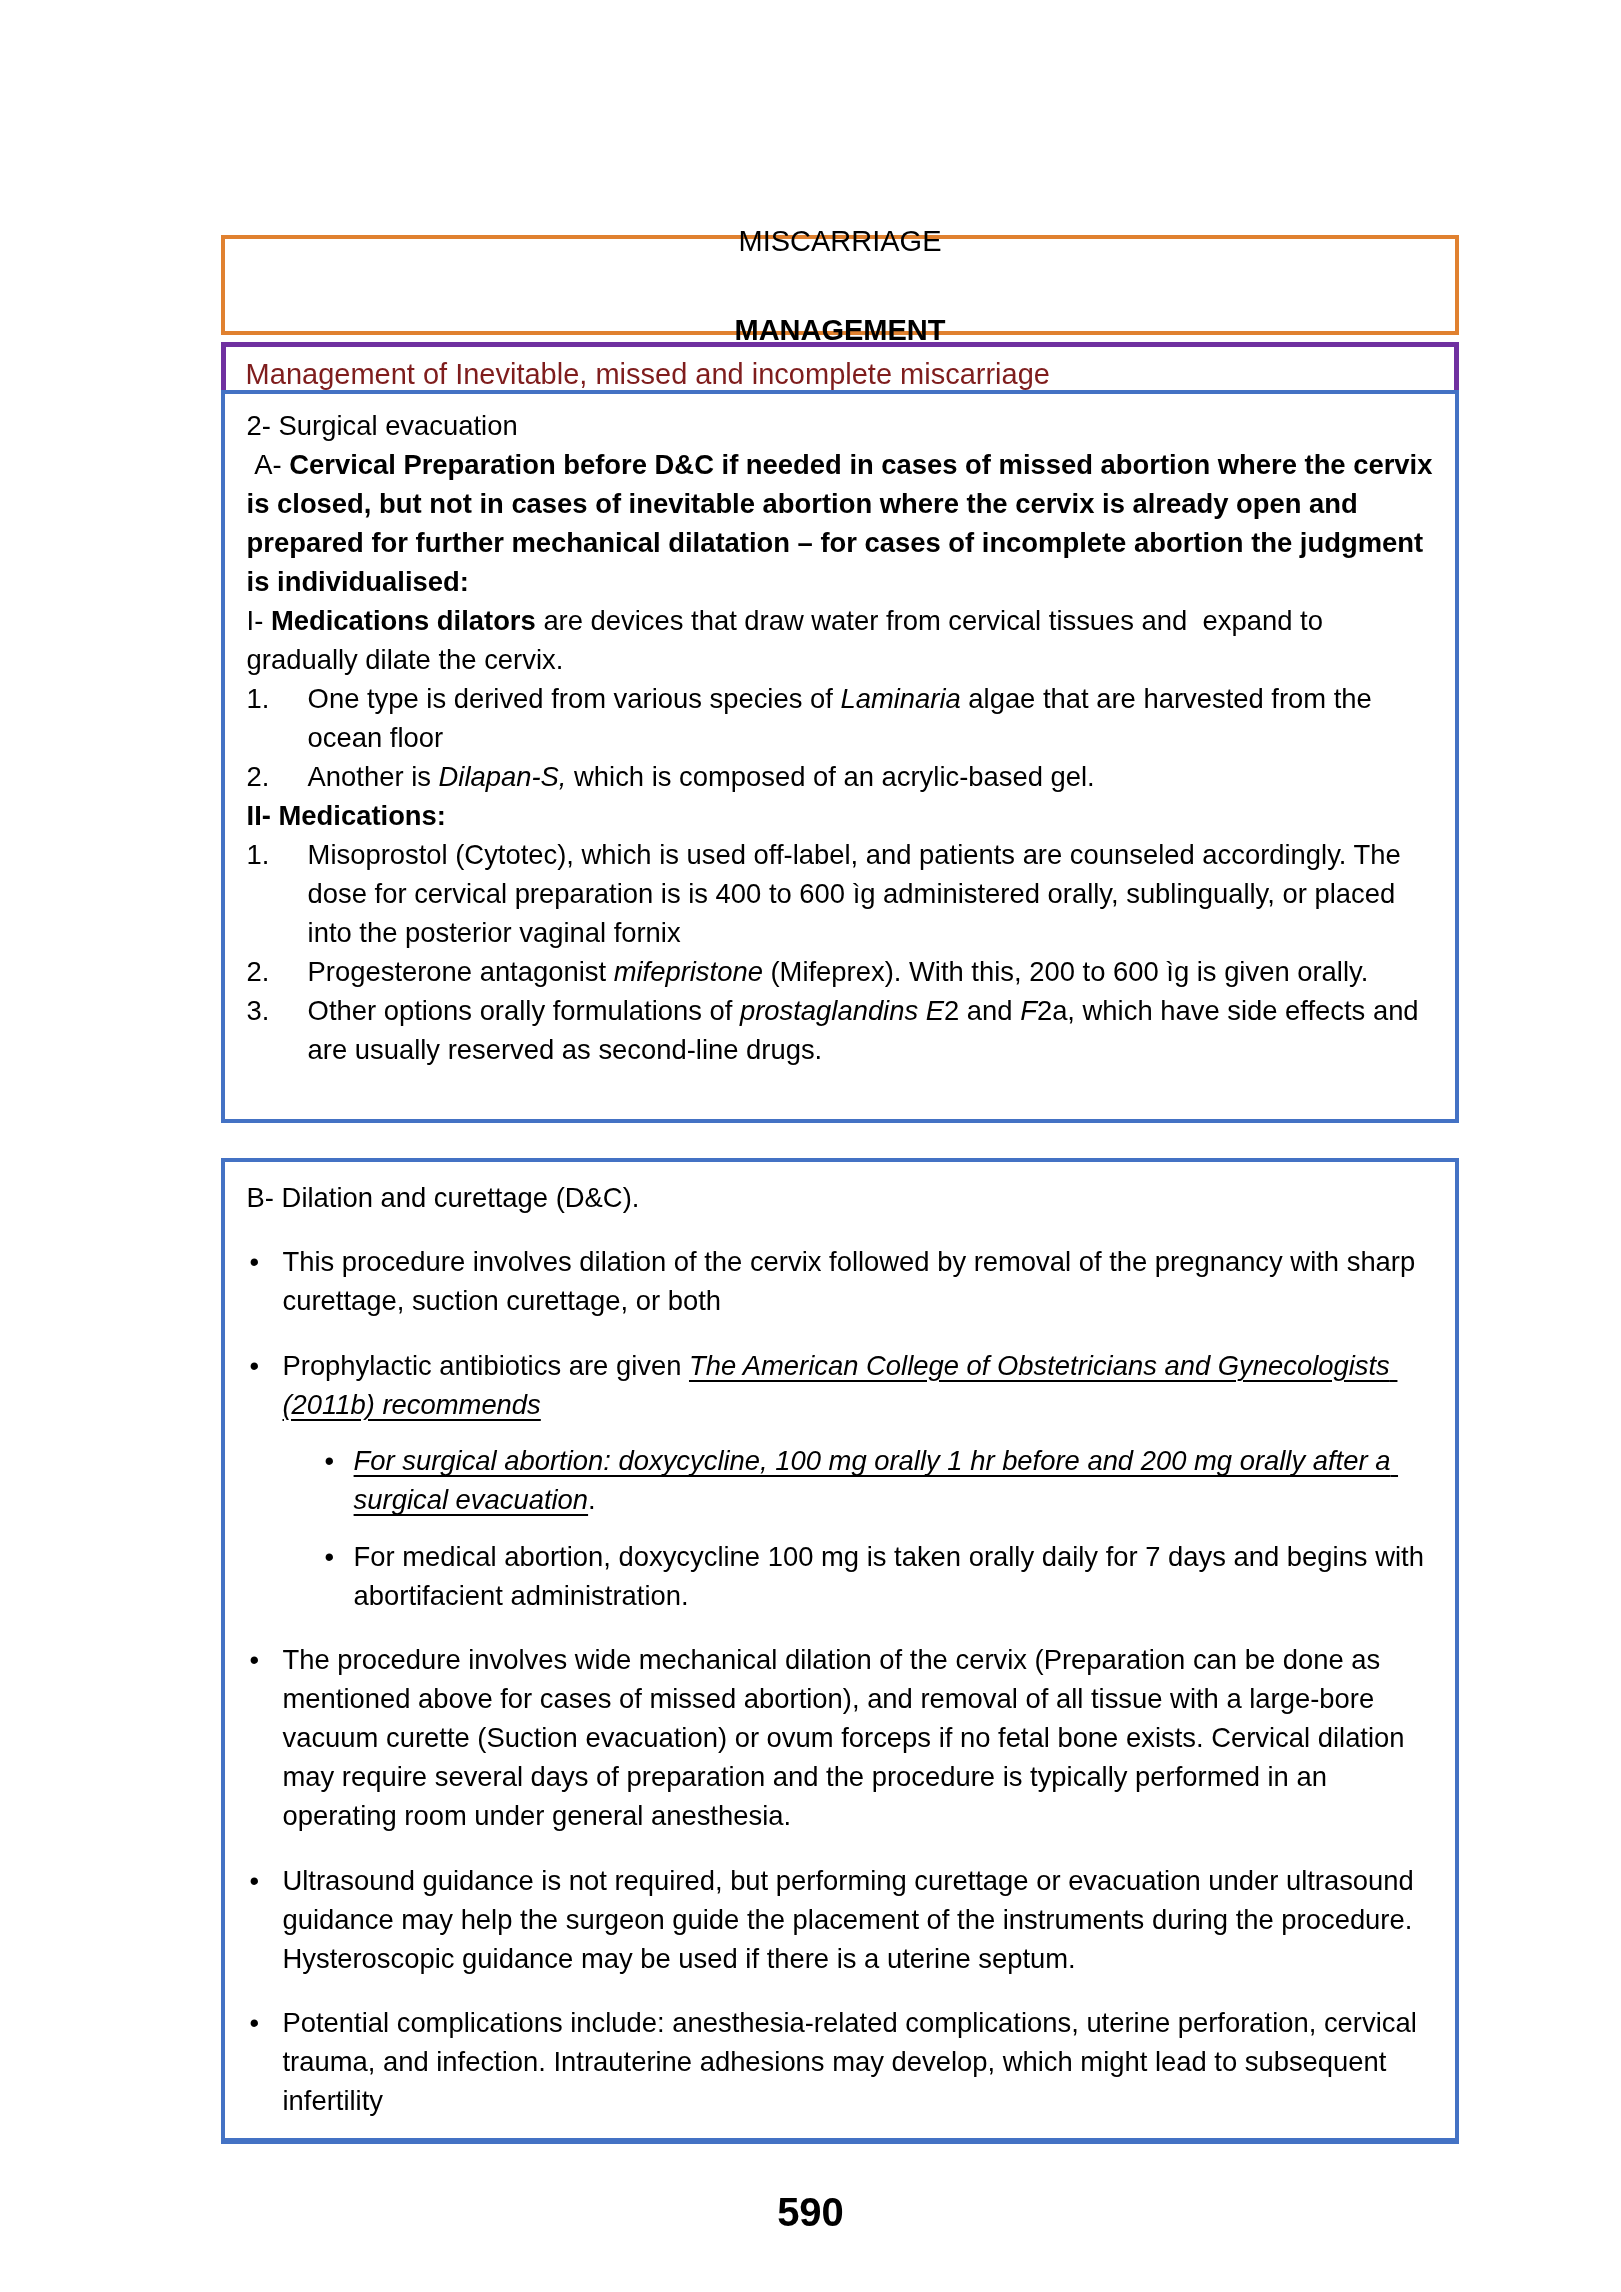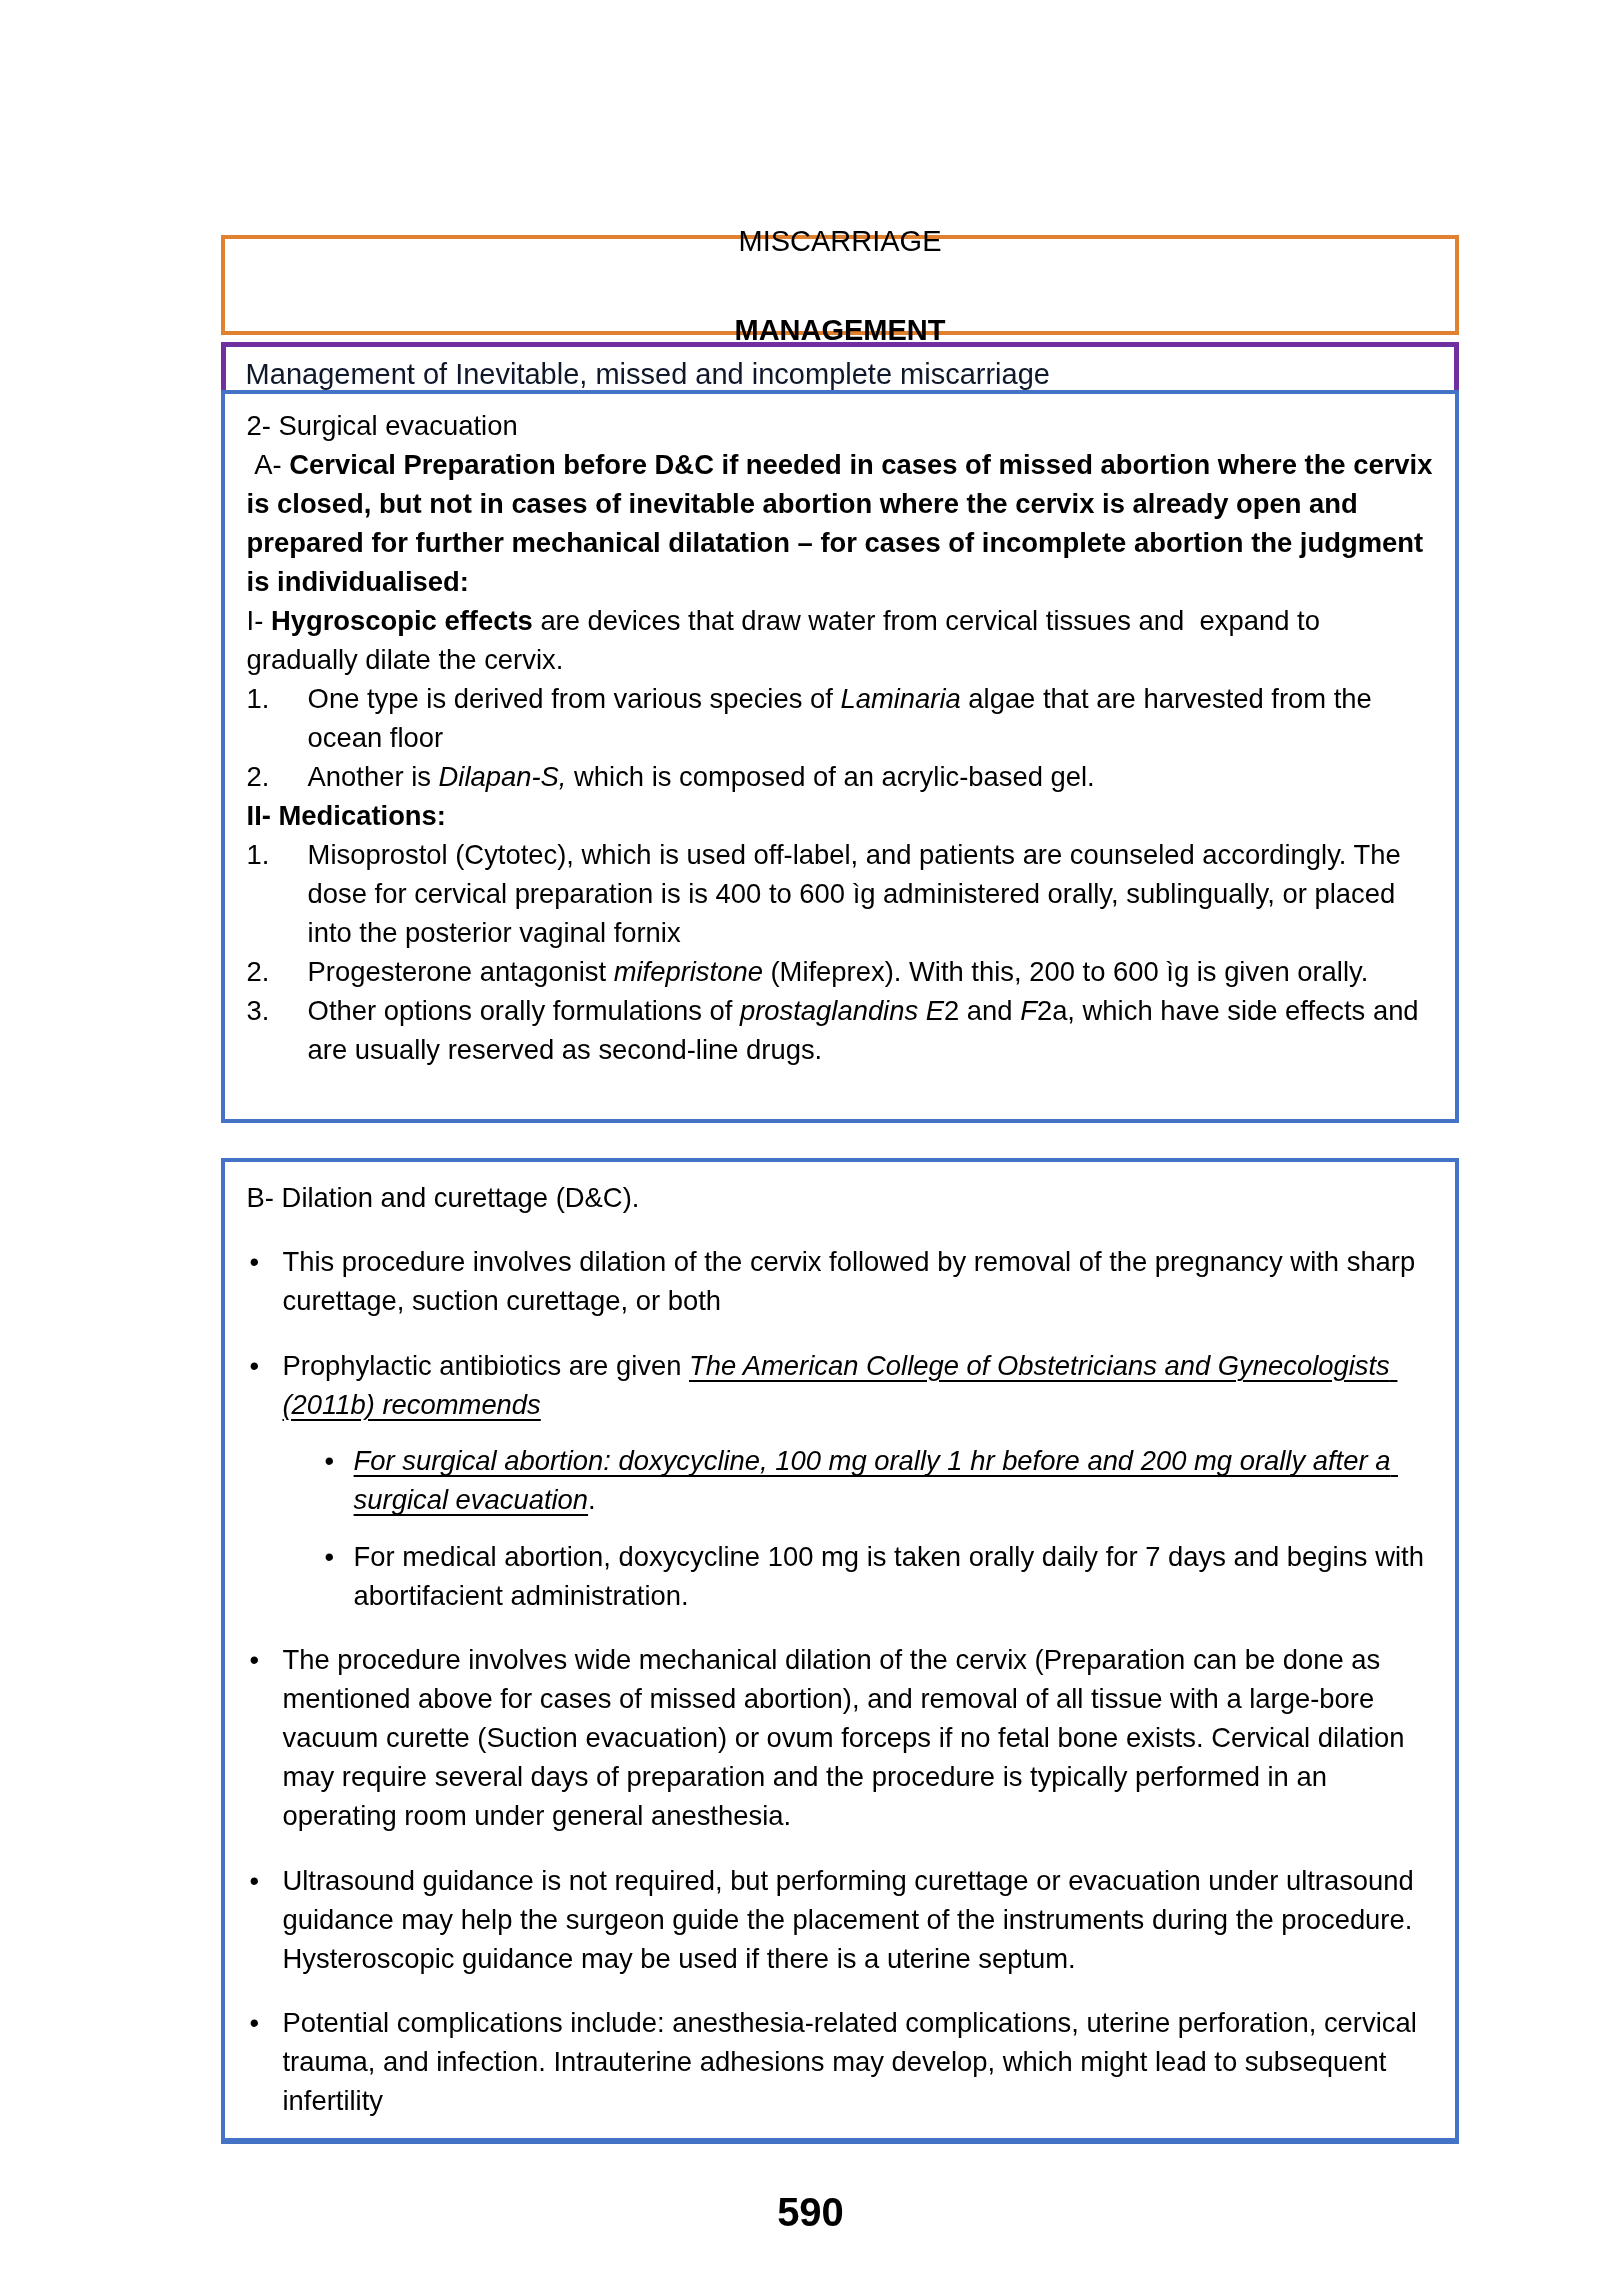--- a/index.html
+++ b/index.html
@@ -18,21 +18,21 @@
     display:flex; flex-direction:column; justify-content:center; align-items:center;
     font-size:29px; line-height:44px;
   }
   .title-line2 { font-weight:bold; text-decoration:underline; text-decoration-thickness:2.9px; text-underline-offset:4.9px; }
 
   .subtitle-box {
     top:342px; height:64px;
     border:5.9px solid #7030A0;
     display:flex; align-items:center;
     padding:0 19.6px;
-    font-size:29px; color:#0f172a;
+    font-size:29px; color:#7f1d1d;
   }
 
   .body-box {
     border:4.9px solid #4472C4;
     font-size:27.4px; line-height:39px;
   }
   .box-surgical { top:390px; height:733px; padding:11.8px 21.6px 0 21.6px; }
   .box-dc       { top:1158px; height:986px; border-bottom-width:6.9px; padding:15.7px 21.6px 0 21.6px; }
 
   .block { display:block; }
@@ -69,21 +69,21 @@
     <div class="title-line2">MANAGEMENT</div>
   </div>
 
   <div class="box subtitle-box" style="border-color: rgb(112, 48, 160);">
     <div>Management of Inevitable, missed and incomplete miscarriage</div>
   </div>
 
   <div class="box body-box box-surgical" style="border-color: rgb(68, 114, 196);">
       <div class="block p"><span class="runs"><span>2- Surgical evacuation</span></span></div>
       <div class="block p"><span class="runs"><span> A- </span><span class="b">Cervical Preparation before D&amp;C if needed in cases of missed abortion where the cervix is closed, but not in cases of inevitable abortion where the cervix is already open and prepared for further mechanical dilatation – for cases of incomplete abortion the judgment is individualised:</span></span></div>
-      <div class="block p"><span class="runs"><span>I- </span><span class="b">Hygroscopic effects</span><span> are devices that draw water from cervical tissues and  expand to gradually dilate the cervix.</span></span></div>
+      <div class="block p"><span class="runs"><span>I- </span><span class="b">Medications dilators</span><span> are devices that draw water from cervical tissues and  expand to gradually dilate the cervix.</span></span></div>
       <div class="block oli">
         <span class="marker">1.</span>
         <span class="runs"><span>One type is derived from various species of </span><span class="i">Laminaria</span><span> algae that are harvested from the ocean floor</span></span>
       </div>
       <div class="block oli">
         <span class="marker">2.</span>
         <span class="runs"><span>Another is </span><span class="i">Dilapan-S,</span><span> which is composed of an acrylic-based gel.</span></span>
       </div>
       <div class="block p"><span class="runs"><span class="b">II- Medications:</span></span></div>
       <div class="block oli">

